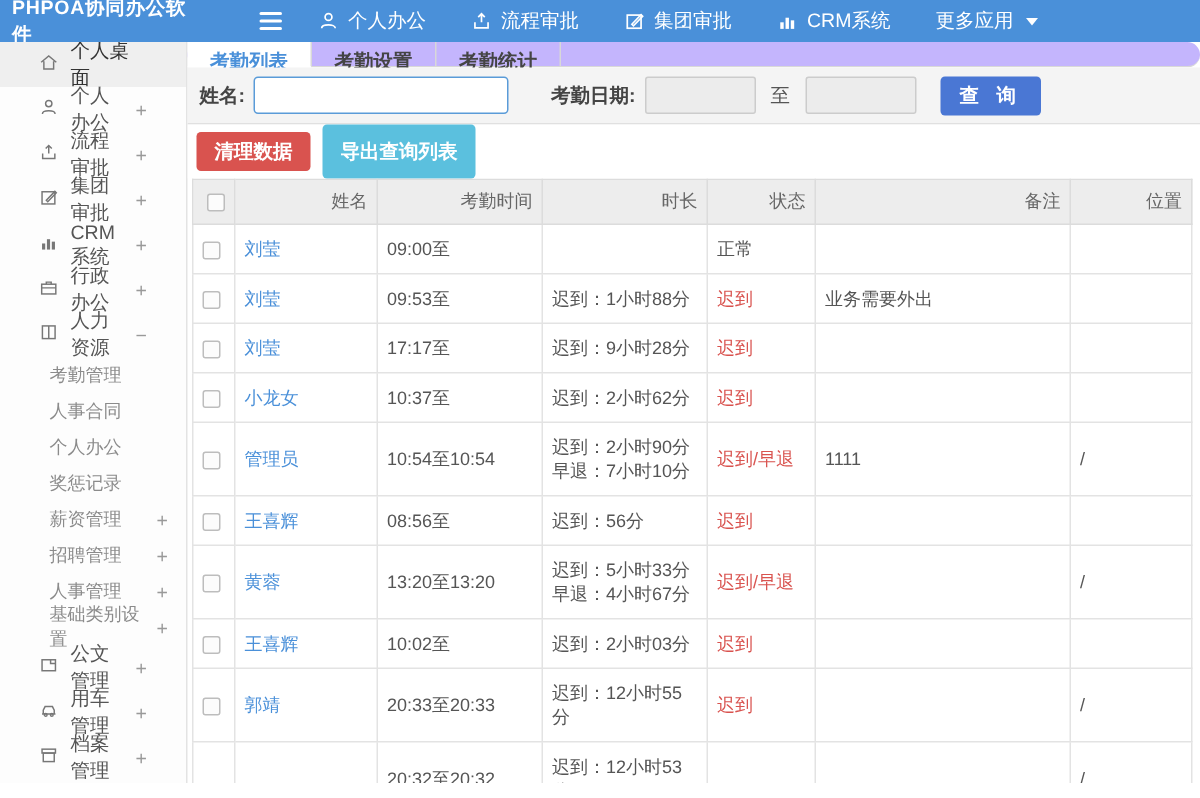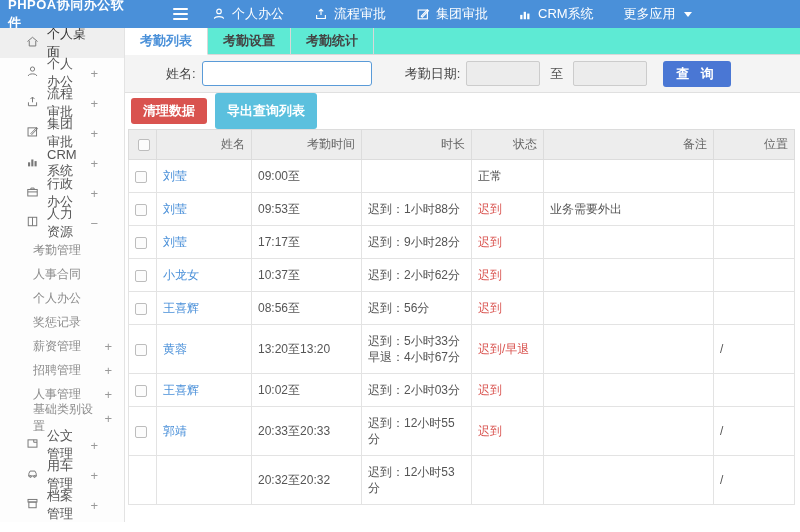--- a/index.html
+++ b/index.html
@@ -20,31 +20,31 @@
   .sidebar { width:125px; background:#fdfdfd; border-right:1px solid #e3e3e3; overflow:hidden; flex:none; }
   .side-item { height:30px; display:flex; align-items:center; gap:8px; padding:0 26px; font-size:13px; color:#555; cursor:pointer; }
   .side-item.active { background:#efefef; color:#333; }
   .side-item svg { flex:none; }
   .expand { margin-left:auto; color:#999; font-size:13px; }
   .side-sub { height:24px; display:flex; align-items:center; padding:0 12px 0 33px; font-size:12px; color:#8b8b8b; cursor:pointer; }
 
   .content { flex:1; display:flex; flex-direction:column; overflow:hidden; }
 
   
-  .tabstrip { height:27px; background:#5eead4; border-bottom:1px solid #d8d8d8; display:flex; }
+  .tabstrip { height:17px; background:#c4b5fd; border-bottom:1px solid #d8d8d8; display:flex;border-radius:10px; }
   .tab { padding:0 15px; line-height:26px; font-size:13px; font-weight:bold; color:#444;
          border-right:1px solid #d8d8d8; cursor:pointer; }
   .tab.active { background:#fff; color:#4a90d9; border-left:1px solid #d8d8d8; margin-left:-1px;
                 border-bottom:1px solid #fff; margin-bottom:-1px; }
   .tab:first-child { border-left:none; margin-left:0; }
 
   
   .filterbar { height:38px; background:#f4f4f4; border-bottom:1px solid #e0e0e0;
                display:flex; align-items:center; padding:0 8px; font-size:13px; color:#444; }
-  .filterbar label { font-weight:normal; margin-right:6px; white-space:nowrap;margin-left:33px; }
+  .filterbar label { font-weight:bold; margin-right:6px; white-space:nowrap; }
   .inp-name { width:170px; height:25px; border:1px solid #5a9bd8; border-radius:3px; background:#fff; padding:0 6px; font-size:12px; outline:none; }
   .inp-date { width:74px; height:25px; border:1px solid #ccc; border-radius:2px; background:#ececec; padding:0 5px; font-size:12px; }
   .lbl-date { margin-left:28px; }
   .lbl-to { margin:0 10px; font-weight:normal; color:#555; }
   .btn-search { margin-left:16px; background:#4a77d4; color:#fff; border:none; border-radius:3px;
                 height:26px; padding:0 13px; font-size:13px; font-weight:bold; letter-spacing:4px; cursor:pointer; }
 
   
   .actions { height:36px; display:flex; align-items:center; gap:8px; padding:0 6px; background:#fff; }
   .btn-clean  { background:#d9534f; color:#fff; border:none; border-radius:3px; height:26px; padding:0 12px; font-size:13px; font-weight:bold; cursor:pointer; }
@@ -328,20 +328,32 @@
             <td>
                 <div>迟到：2小时62分</div>
                 <div></div>
               </td>
             <td><span class="st-late">迟到</span></td>
             <td></td>
             <td></td>
           </tr>
           <tr>
             <td><span class="cb"></span></td>
+            <td><a class="name">管理员</a></td>
+            <td>10:54至10:54</td>
+            <td>
+                <div>迟到：2小时90分</div>
+                <div>早退：7小时10分</div>
+              </td>
+            <td><span class="st-late">迟到/早退</span></td>
+            <td>1111</td>
+            <td>/</td>
+          </tr>
+          <tr>
+            <td><span class="cb"></span></td>
             <td><a class="name">王喜辉</a></td>
             <td>08:56至</td>
             <td>
                 <div>迟到：56分</div>
                 <div></div>
               </td>
             <td><span class="st-late">迟到</span></td>
             <td></td>
             <td></td>
           </tr>

